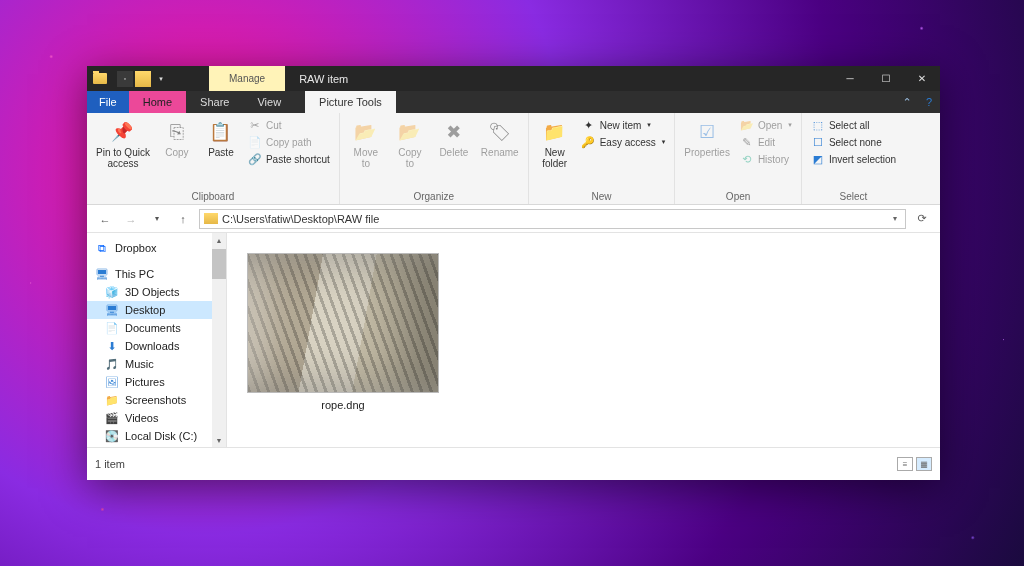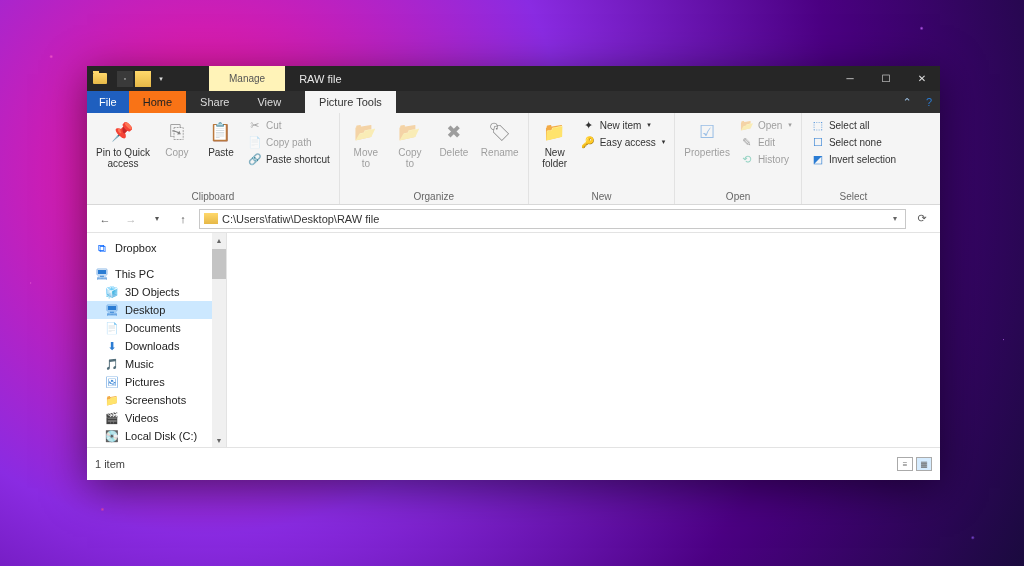--- a/index.html
+++ b/index.html
@@ -36,21 +36,21 @@
   .tb-manage { background: #fff3b8; color: #555; font-size: 10px; padding: 0 20px; display:flex; align-items:center; }
   .tb-title { font-size: 11px; color: #e8e8e8; padding: 0 14px; display:flex; align-items:center; }
   .tb-spacer { flex: 1; }
   .tb-ctrl { width: 36px; height: 100%; display:flex; align-items:center; justify-content:center; color:#e0e0e0; font-size:10px; }
   
   .tabs {
     height: 22px; background: #2f2f2f; display: flex; align-items: stretch; color: #ddd; font-size: 11px;
   }
   .tab-file { background: #1f5fbf; color: #fff; padding: 0 12px; display:flex; align-items:center; }
   .tab-item { padding: 0 14px; display:flex; align-items:center; }
-  .tab-item.active { background: #f97316; color: #222; }
+  .tab-item.active { background: #ec4899; color: #222; }
   .tab-help { width: 22px; display:flex; align-items:center; justify-content:center; }
   .tab-collapse { width: 22px; display:flex; align-items:center; justify-content:center; }
   
   .ribbon {
     height: 92px; background: #f5f5f5; border-bottom: 1px solid #d8d8d8;
     display: flex; align-items: stretch;
   }
   .rgroup { display:flex; flex-direction:column; justify-content:space-between; border-right: 1px solid #e2e2e2; padding: 4px 6px 2px; }
   .rgroup-body { display:flex; align-items:flex-start; gap: 4px; flex:1; }
   .rgroup-label { font-size: 10px; color: #666; text-align: center; padding-top: 2px; }
@@ -107,21 +107,21 @@
       <span class="tb-folder-icon"></span>
       <div class="tb-qat">
         <div class="tb-qat-btn">▫</div>
         <div class="tb-qat-btn" style="background:linear-gradient(#ffd86b,#e6b847);"></div>
         <div class="tb-qat-btn" style="background:transparent;">▾</div>
       </div>
     </div>
     <div class="tb-manage-group">
       <div class="tb-manage">Manage</div>
     </div>
-    <div class="tb-title">RAW file</div>
+    <div class="tb-title">RAW item</div>
     <div class="tb-spacer"></div>
     <div class="tb-ctrl">─</div>
     <div class="tb-ctrl">☐</div>
     <div class="tb-ctrl tb-close">✕</div>
   </div>
 
   <div class="tabs">
     <div class="tab-file">File</div>
     <div class="tab-item active">Home</div>
     <div class="tab-item">Share</div>
@@ -327,20 +327,26 @@
           </div>
         </div>
 
       <div class="side-scroll">
         <div class="sbtn">▲</div>
         <div class="thumb"></div>
         <div style="flex:1"></div>
         <div class="sbtn">▼</div>
       </div>
     </div>
+    <div class="content">
+      <div class="thumb-item">
+        <div class="thumb-img"></div>
+        <div class="thumb-label">rope.dng</div>
+      </div>
+    </div>
   </div>
 
   <div class="status">
     <span>1 item</span>
     <span class="spacer"></span>
     <span class="view-toggle">≡</span>
     <span class="view-toggle" style="background:#d6ecff;">▦</span>
   </div>
 
 </div>

